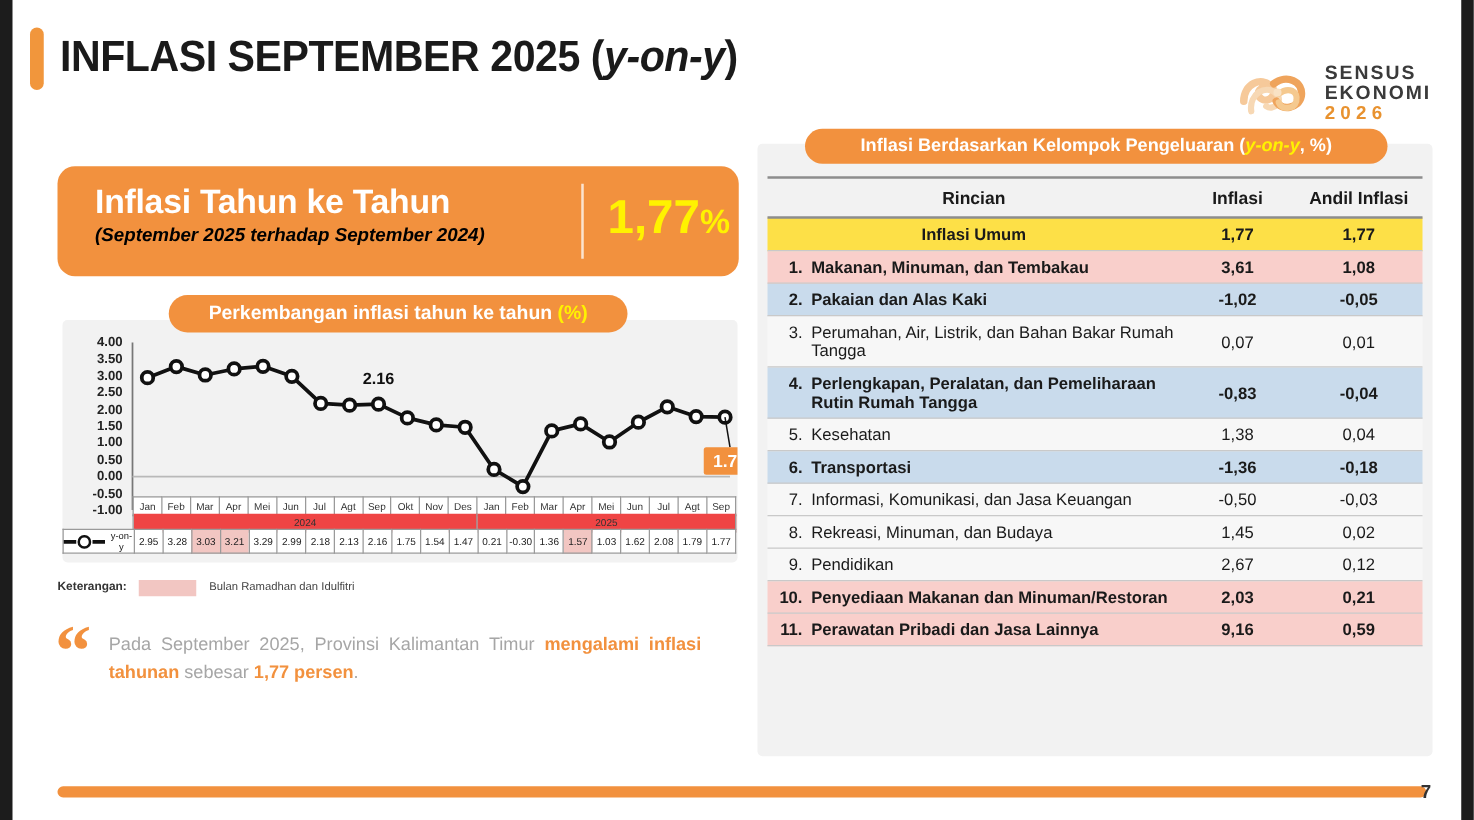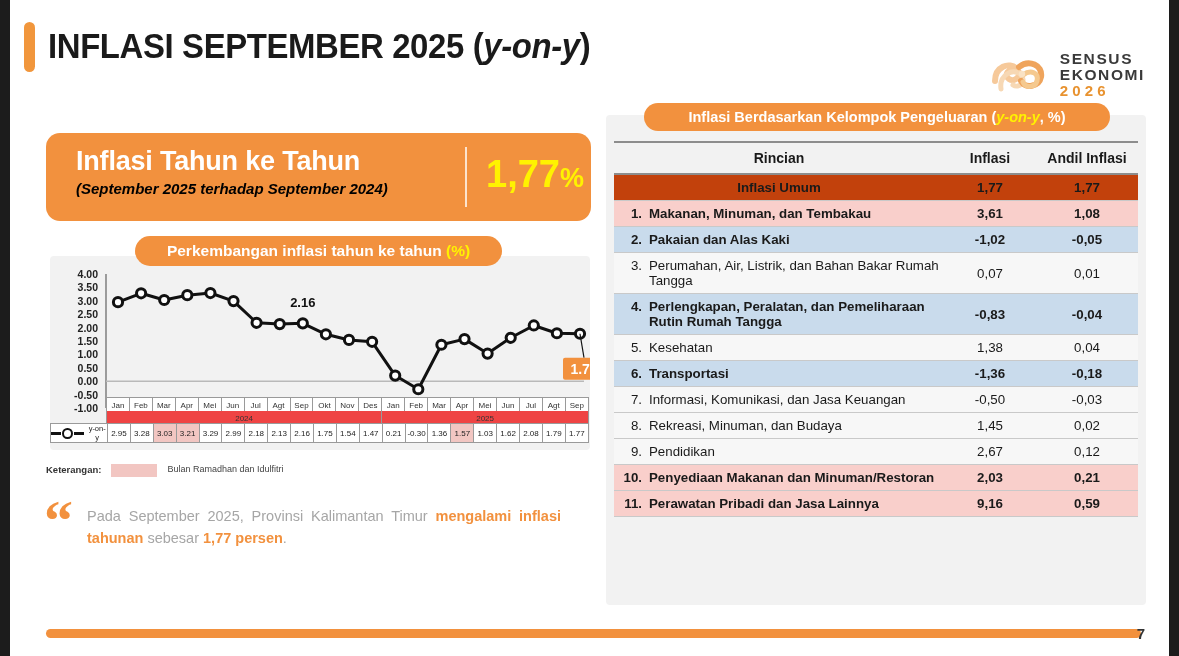--- a/index.html
+++ b/index.html
@@ -73,21 +73,21 @@
   #tbl-pill .t em{font-style:italic;color:#FFF200;}
 
   #table{position:absolute;left:604px;top:141px;width:524px;border-collapse:collapse;table-layout:fixed;}
   #table th{font-size:14px;font-weight:bold;color:#1a1a1a;padding:7px 0;text-align:center;
             border-top:2px solid #8d8d8d;border-bottom:2px solid #8d8d8d;background:#F2F2F2;}
   #table th.c1{width:330px;}
   #table th.c2{width:92px;}
   #table th.c3{width:102px;}
   #table td{font-size:13.3px;color:#1a1a1a;padding:5px 0;border-bottom:1px solid #c9c9c9;vertical-align:middle;}
   #table td.num{text-align:center;}
-  #table tr.umum td{background:#c2410c;font-weight:bold;text-align:center;}
+  #table tr.umum td{background:#fde047;font-weight:bold;text-align:center;}
   #table tr.umum td.num{text-align:center;}
   #table tr.pink td{background:#F9CFCB;font-weight:bold;}
   #table tr.blue td{background:#C9DBEC;font-weight:bold;}
   #table tr.plain td{background:#F7F7F7;}
   .rname{display:flex;gap:7px;padding-left:8px;}
   .rnum{min-width:20px;text-align:right;}
 
   
   #footbar{position:absolute;left:36px;bottom:18px;width:1095px;height:9px;background:#F2913E;border-radius:5px;}
   #pageno{position:absolute;right:24px;bottom:14px;font-size:15px;font-weight:bold;color:#333;}

